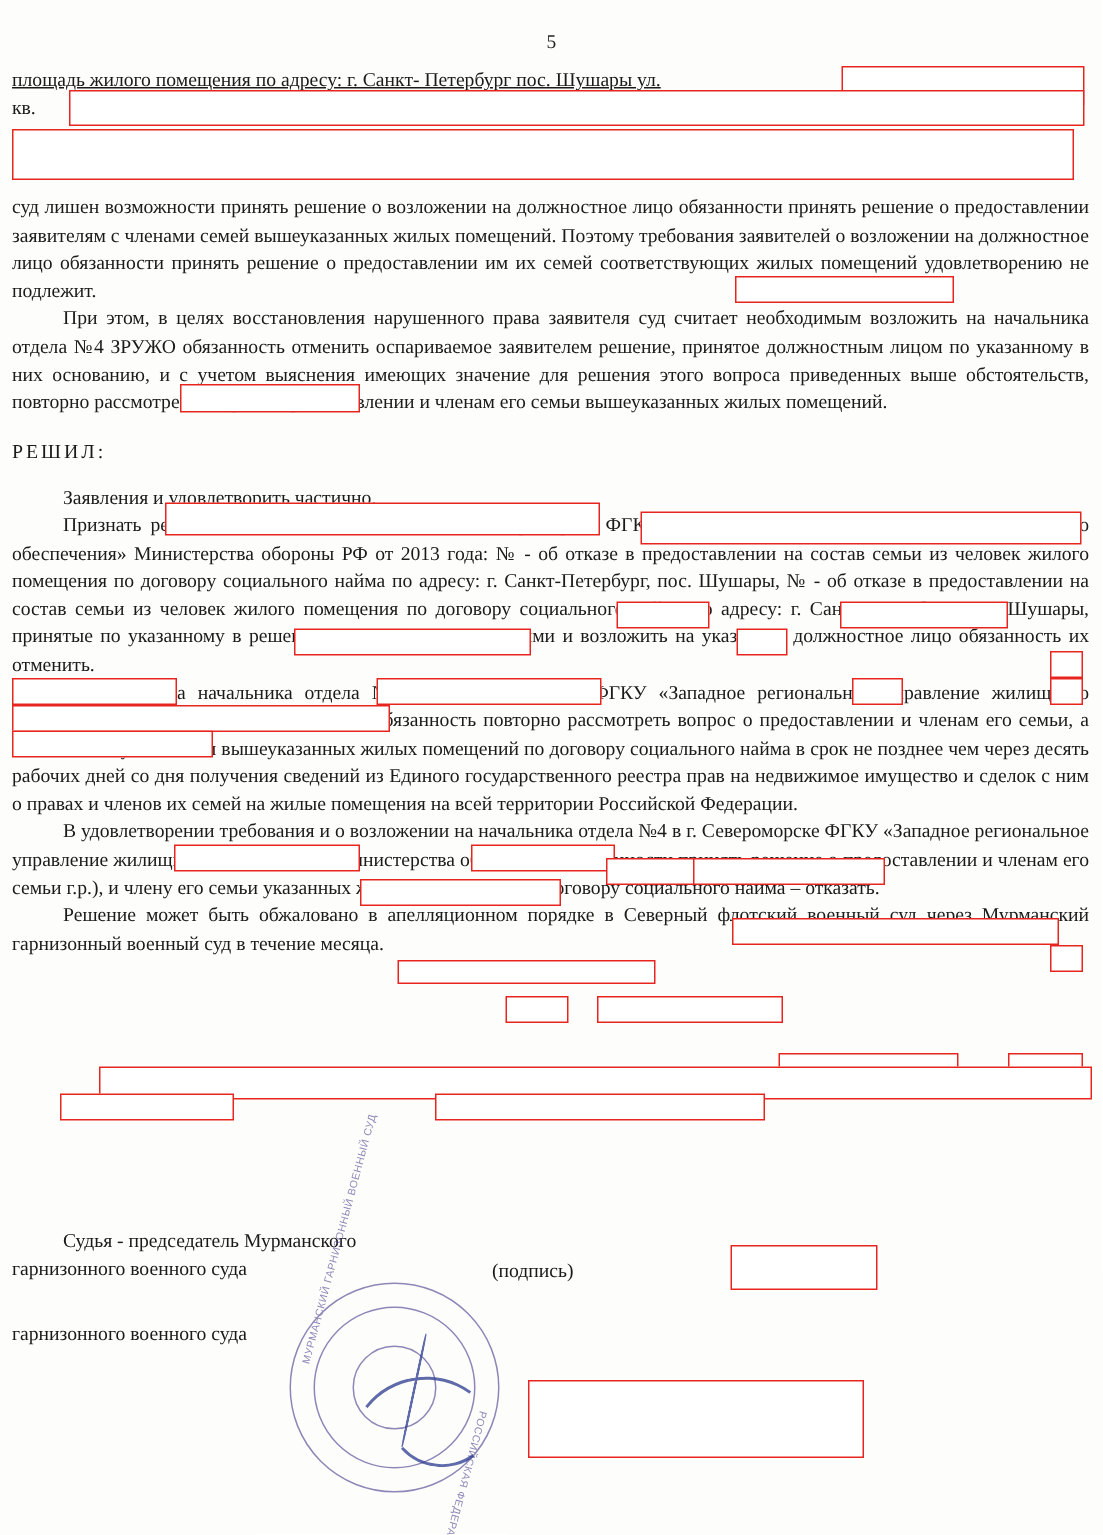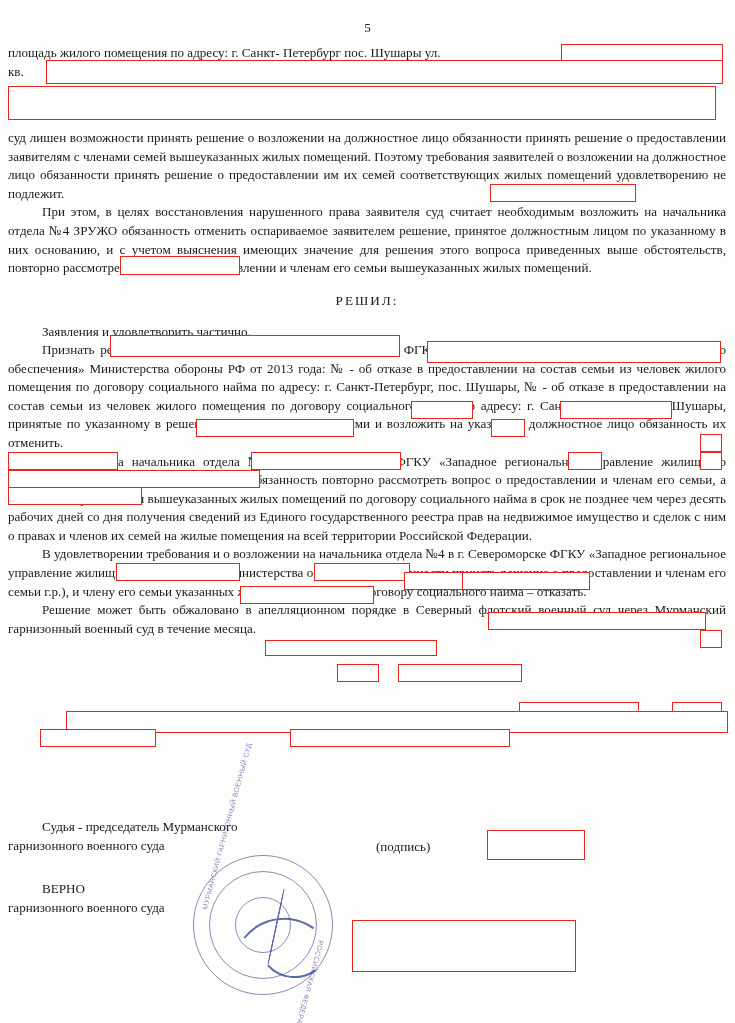--- a/index.html
+++ b/index.html
@@ -41,29 +41,29 @@
   }
   p {
     margin: 0 0 0 0;
     text-align: justify;
     text-justify: inter-word;
   }
   p.indent {
     text-indent: 34px;
   }
   .center {
-    text-align: center;
+    text-align: left;
     text-indent: 0;
   }
   .resolve-word {
     margin: 14px 0 12px 0;
     letter-spacing: 2px;
     font-size: 13.2px;
   }
-  .u { }
+  .u { text-decoration: underline; }
   
   .redact {
     position: absolute;
     border: 1.6px solid #e8241f;
     background: #ffffff;
     box-sizing: border-box;
     z-index: 5;
   }
   .stamp {
     position: absolute;
@@ -150,21 +150,20 @@
     position: absolute;
     left: 8px;
     width: 700px;
     font-size: 13.1px;
     line-height: 1.42;
     z-index: 2;
   }
   .judge-sign-label {
     position: absolute;
     left: 320px;
-    margin-left: 48px;
   }
 </style>
 </head>
 <body>
 
 <div class="page">
 
   <div class="page-number">5</div>
 
   <div class="doc-body">
@@ -194,21 +193,20 @@
 
   </div>
 
   <div class="judge-block" style="top:818px;">
     <div style="text-indent:34px">Судья - председатель Мурманского</div>
     <div>гарнизонного военного суда</div>
     <div class="judge-sign-label" style="top:20px">(подпись)</div>
   </div>
 
   <div class="judge-block" style="top:880px;">
-    <div style="text-indent:34px">ВЕРНО</div>
     <div>гарнизонного военного суда</div>
   </div>
 
   <div class="stamp">
     <div class="ring-outer"></div>
     <div class="ring-inner"></div>
     <div class="ring-core"></div>
     <div class="stamp-text">
       <span style="transform:rotate(-75deg) translate(0,-64px)">МУРМАНСКИЙ ГАРНИЗОННЫЙ ВОЕННЫЙ СУД</span>
       <span style="transform:rotate(105deg) translate(0,-64px)">РОССИЙСКАЯ ФЕДЕРАЦИЯ</span>

